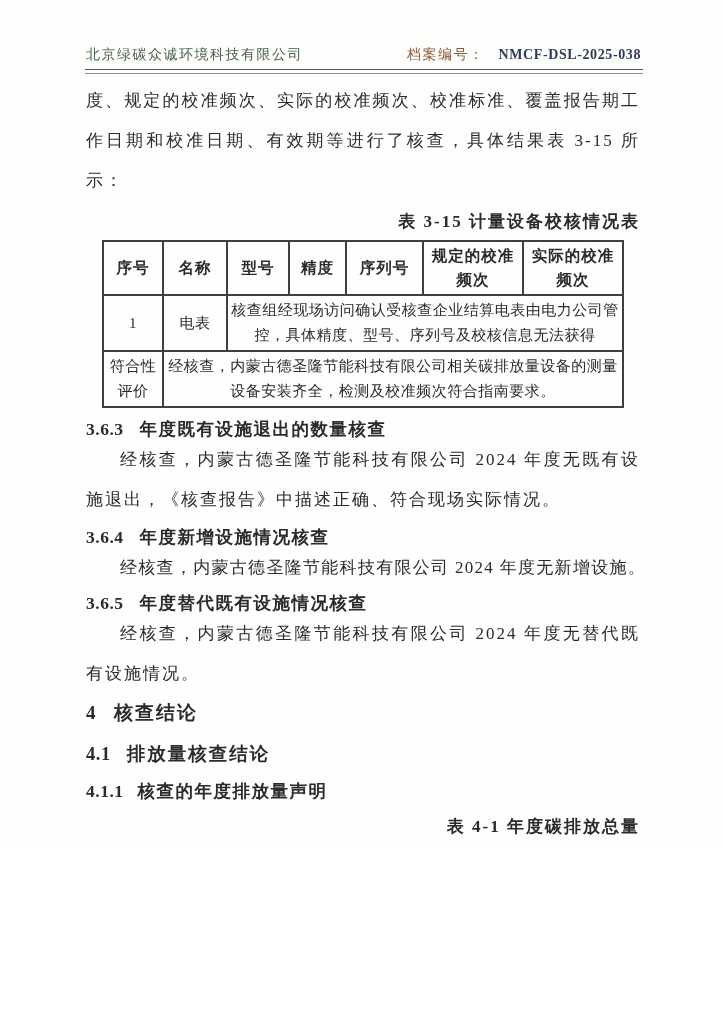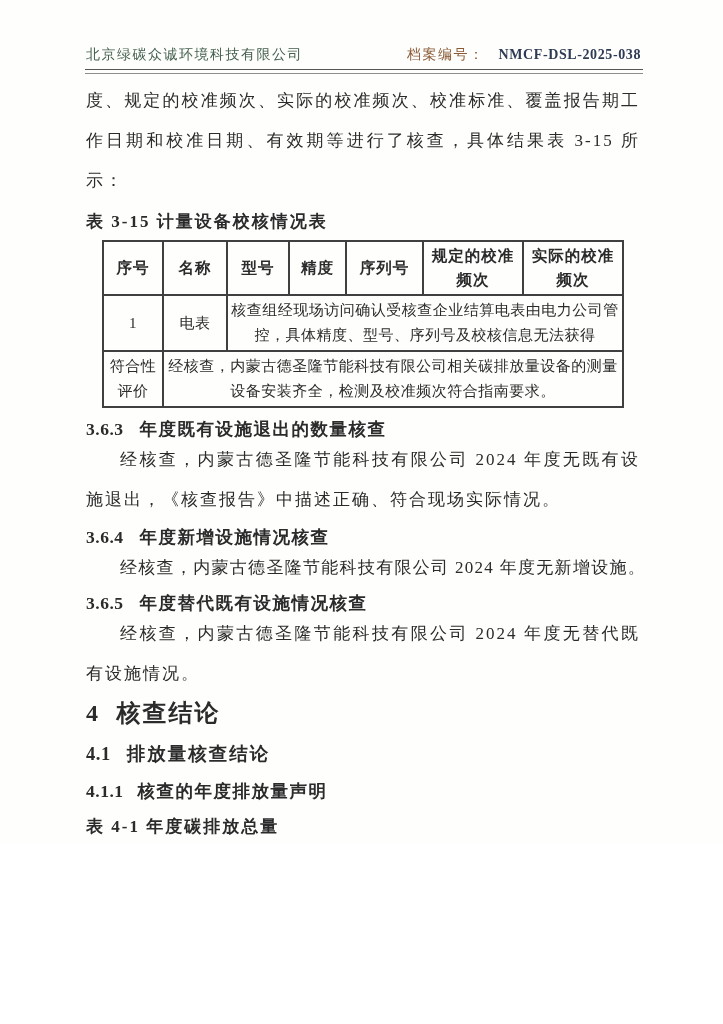--- a/index.html
+++ b/index.html
@@ -23,27 +23,27 @@
     position:absolute;top:69px;left:85px;right:80px;height:3px;
     border-top:1px solid #565656;border-bottom:1px solid #8d8d8d;
   }
   
   .content{position:absolute;top:81px;left:86px;right:83px;}
   p.body{font-size:17px;line-height:40px;margin:0;text-align:justify;letter-spacing:2px;}
   p.body.indent{text-indent:2em;}
   p.body.tight{letter-spacing:1.3px;white-space:nowrap;}
   .h-sub{font-size:17.5px;font-weight:bold;margin:0;line-height:22px;letter-spacing:1.5px;}
   .h-sub .num{letter-spacing:0.5px;margin-right:16px;}
-  .h-chap{font-size:24px;font-weight:bold;margin:6px 0 0 0;line-height:26px;letter-spacing:2px;}
+  .h-chap{font-size:19px;font-weight:bold;margin:6px 0 0 0;line-height:26px;letter-spacing:2px;}
   .h-chap .num{letter-spacing:0.5px;margin-right:18px;}
   .h-sec{font-size:18.5px;font-weight:bold;margin:16px 0 0 0;line-height:24px;letter-spacing:2px;}
   .h-sec .num{letter-spacing:0.5px;margin-right:16px;text-align:center;}
   .h-subsub{font-size:17.5px;font-weight:bold;margin:14px 0 12px 0;line-height:23px;letter-spacing:1.5px;}
   .h-subsub .num{letter-spacing:0.5px;margin-right:14px;}
-  .tbl-title{font-size:17px;font-weight:bold;text-align:left;line-height:24px;letter-spacing:2px;margin:0;}
+  .tbl-title{font-size:17px;font-weight:bold;text-align:right;line-height:24px;letter-spacing:2px;margin:0;}
   .t1-title{margin-top:9px;}
   .t2-title{margin-top:4px;}
   .m363{margin-top:10px;} .m364{margin-top:6px;} .m365{margin-top:4px;}
   .pb{margin-top:2px;}
   .p411{margin-top:6px;}
   
   table.tbl{
     width:520px;margin:6px auto 0 auto;border-collapse:collapse;table-layout:fixed;
     font-size:15px;color:#2b2b2b;
   }

